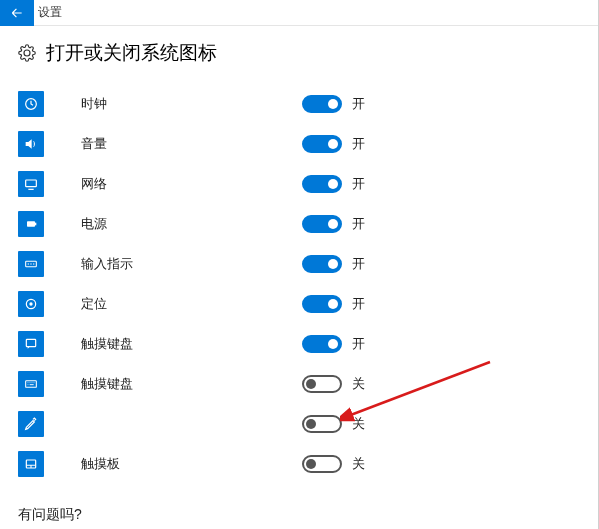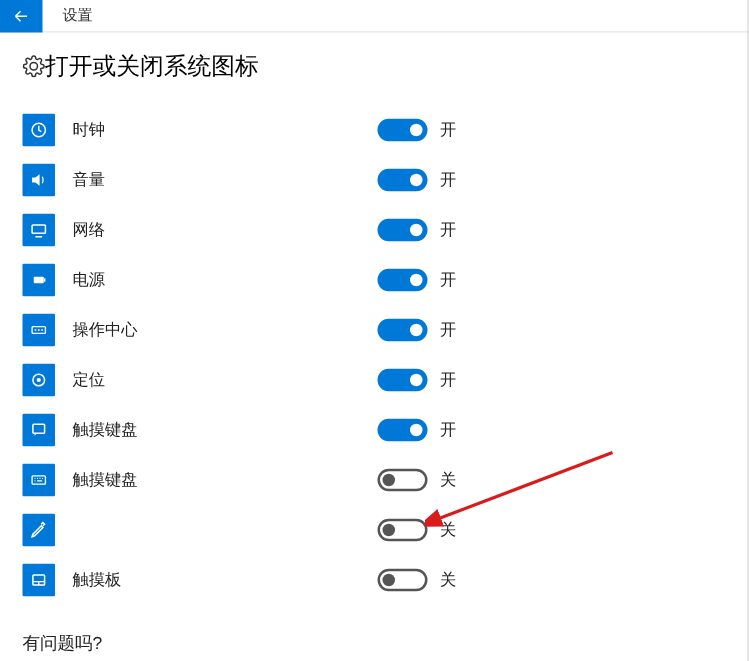--- a/index.html
+++ b/index.html
@@ -23,30 +23,31 @@
     height: 26px;
     background: #0078d7;
     color: #fff;
     display: flex;
     align-items: center;
     justify-content: center;
     cursor: pointer;
   }
   .back-btn svg { width: 14px; height: 14px; }
   .title-text {
-    padding-left: 16px;
+    padding-left: 4px;
     font-size: 12px;
     color: #333;
   }
   .page {
     padding: 14px 18px 0 18px;
   }
   .page-header {
     display: flex;
     align-items: center;
+    gap: 10px;
     margin-bottom: 18px;
   }
   .gear { width: 18px; height: 18px; color: #333; }
   .page-title { font-size: 19px; font-weight: 400; }
   .row {
     display: flex;
     align-items: center;
     height: 40px;
   }
   .icon-box {
@@ -110,21 +111,21 @@
     left: 340px;
     top: 358px;
     pointer-events: none;
   }
   .right-edge {
     position: absolute;
     right: 0; top: 0; bottom: 0;
     width: 1px;
     background: #d0d0d0;
   }
-  .row { position: relative; }
+  .row { position: relative; gap: 23px; }
 </style>
 </head>
 <body>
 
 <div class="titlebar">
   <div class="back-btn">
     <svg viewBox="0 0 24 24">
         <path fill="none" stroke="currentColor" stroke-width="2" d="M20 12H4m0 0l7-7m-7 7l7 7"></path>
       </svg>
   </div>
@@ -200,21 +201,21 @@
           <div class="state-label">开</div>
         </div>
       </div>
       <div class="row">
         <div class="icon-box">
           <svg viewBox="0 0 24 24">
             <rect x="4" y="8" width="16" height="8" rx="1" fill="none" stroke="currentColor" stroke-width="1.6"></rect>
             <path d="M7 12h2m2 0h2m2 0h2" stroke="currentColor" stroke-width="1.6"></path>
           </svg>
         </div>
-        <div class="row-label">操作中心</div>
+        <div class="row-label">输入指示</div>
         <div class="toggle-wrap">
           <div class="toggle on">
             <div class="knob"></div>
           </div>
           <div class="state-label">开</div>
         </div>
       </div>
       <div class="row">
         <div class="icon-box">
           <svg viewBox="0 0 24 24">

